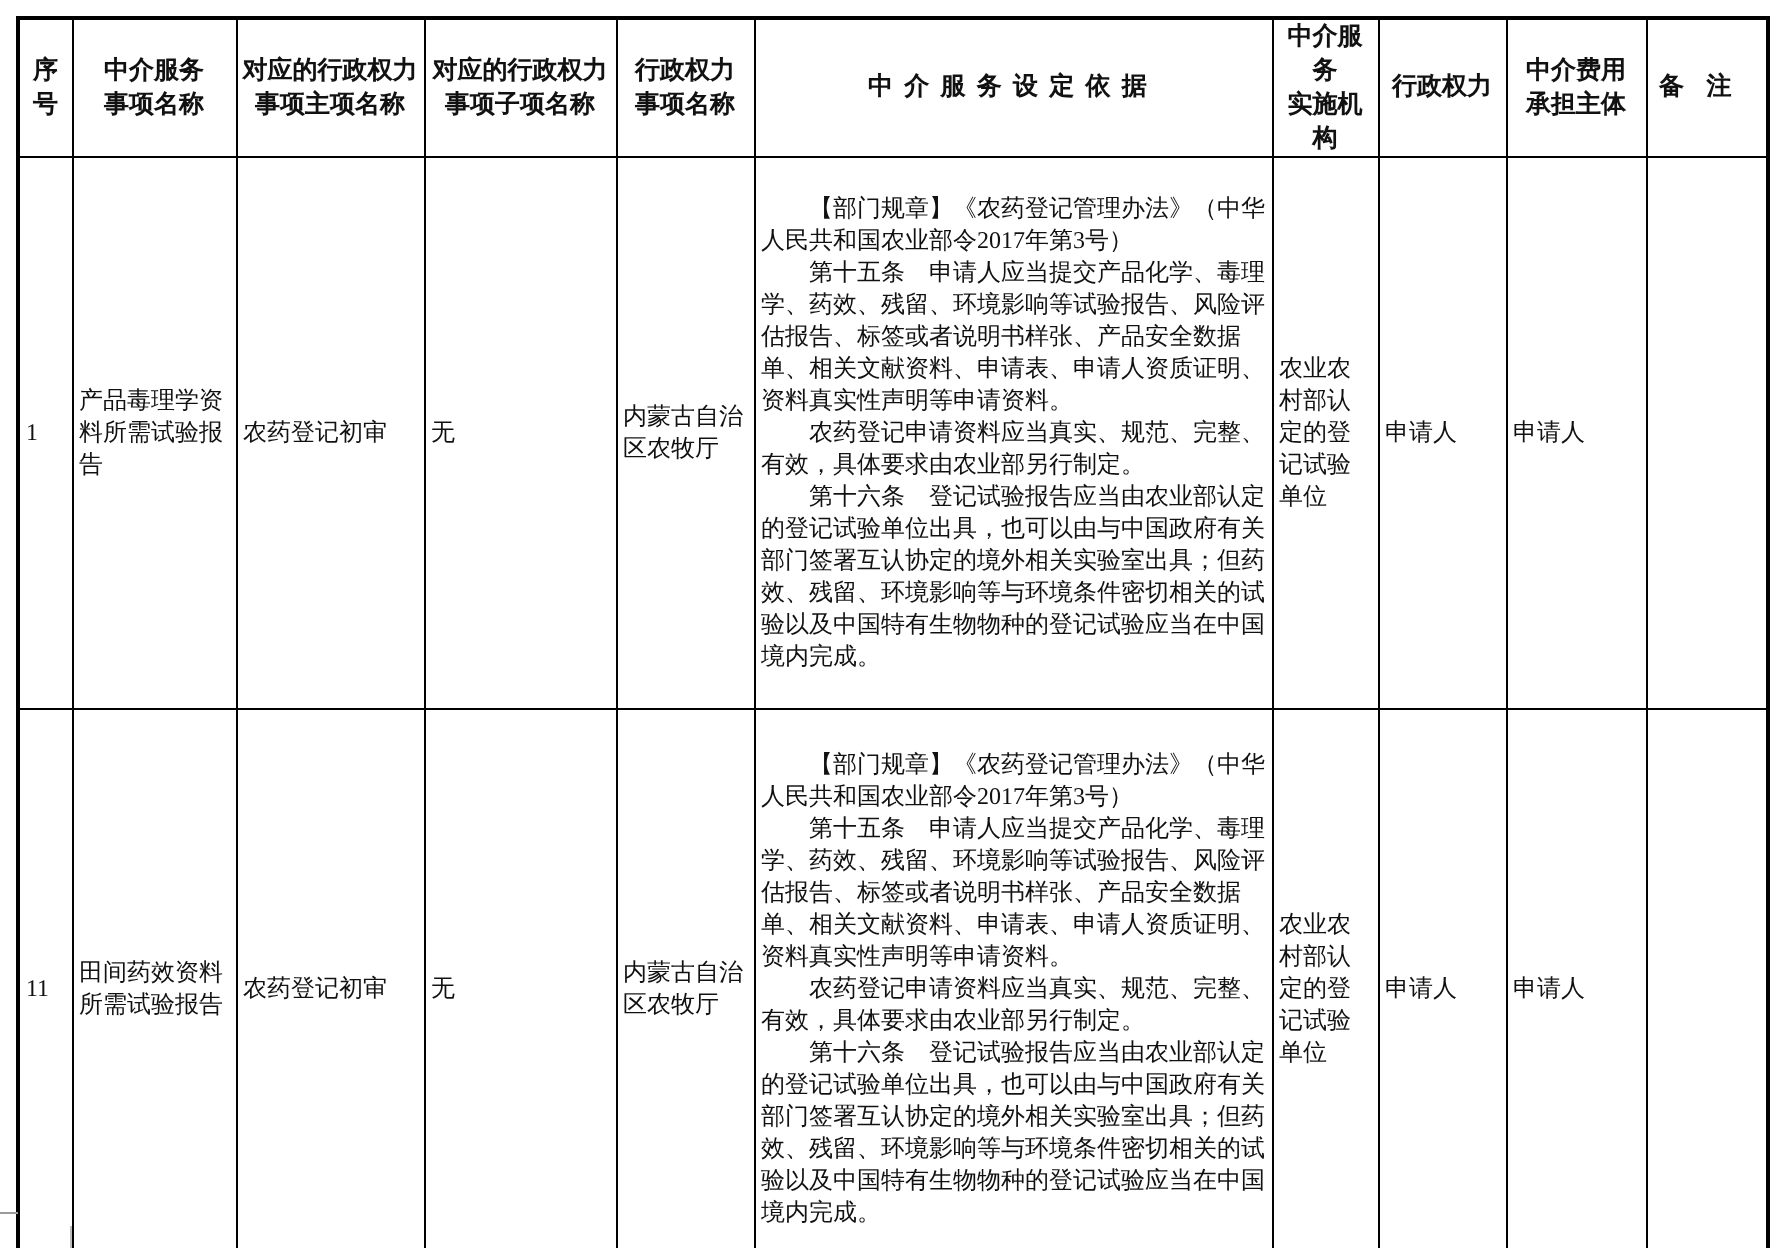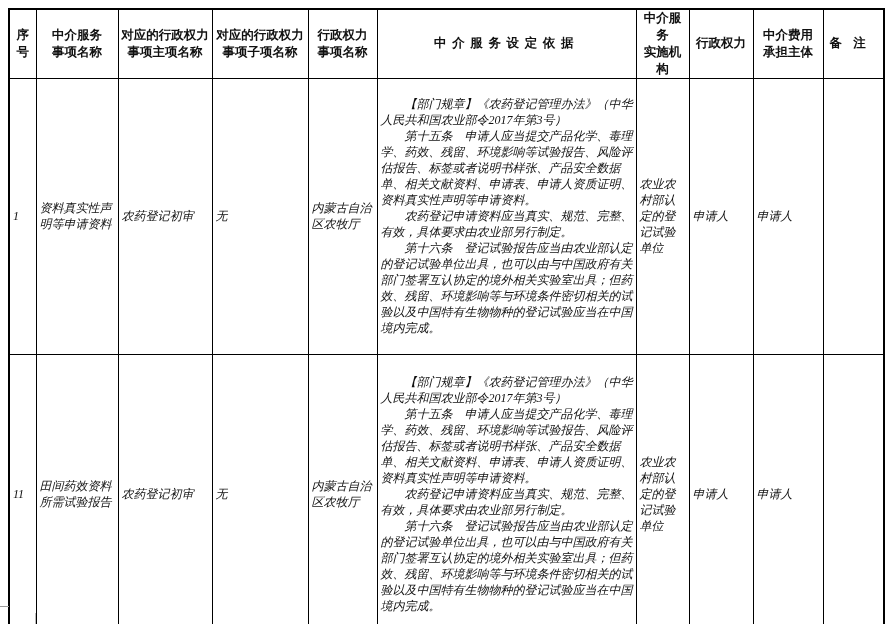--- a/index.html
+++ b/index.html
@@ -37,21 +37,20 @@
     text-align: center;
     white-space: pre-line;
     padding: 0 2px;
   }
   table.svc td {
     font-size: 12px;
     line-height: 16px;
     text-align: left;
     padding: 0 3px;
     word-break: break-all;
-    font-style: italic;
   }
   tr.header-row { height: 49px; }
   tr.body-row-a { height: 276px; }
   tr.body-row-b { height: 280px; }
 
   th.sp-basis  { letter-spacing: 0.45em; }
   th.sp-remark { letter-spacing: 0.9em; }
 
   td.c-seq { text-align: center; padding: 0; }
   td.c-sub { text-align: center; }
@@ -111,21 +110,21 @@
 实施机构</th>
         <th>行政权力</th>
         <th>中介费用
 承担主体</th>
         <th class="sp-remark">备注</th>
       </tr>
     </thead>
     <tbody>
       <tr class="body-row-a">
         <td class="c-seq">1</td>
-        <td>资料真实性声明等申请资料</td>
+        <td>产品毒理学资料所需试验报告</td>
         <td>农药登记初审</td>
         <td class="c-sub">无</td>
         <td>内蒙古自治区农牧厅</td>
         <td class="c-basis">
           <p>【部门规章】《农药登记管理办法》（中华人民共和国农业部令2017年第3号）</p>
           <p>第十五条　申请人应当提交产品化学、毒理学、药效、残留、环境影响等试验报告、风险评估报告、标签或者说明书样张、产品安全数据单、相关文献资料、申请表、申请人资质证明、资料真实性声明等申请资料。</p>
           <p>农药登记申请资料应当真实、规范、完整、有效，具体要求由农业部另行制定。</p>
           <p>第十六条　登记试验报告应当由农业部认定的登记试验单位出具，也可以由与中国政府有关部门签署互认协定的境外相关实验室出具；但药效、残留、环境影响等与环境条件密切相关的试验以及中国特有生物物种的登记试验应当在中国境内完成。</p>
         </td>
         <td class="c-agency">农业农村部认定的登记试验单位</td>

